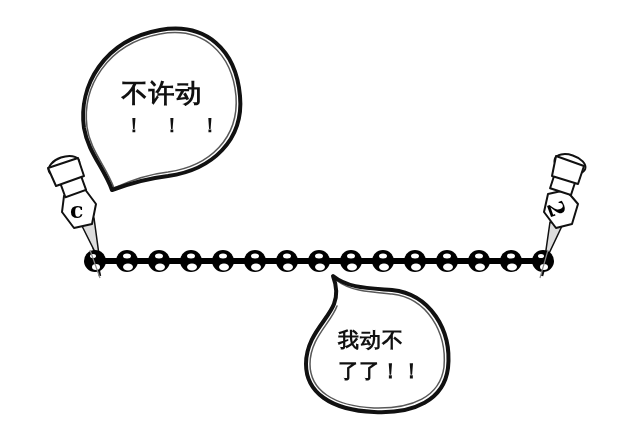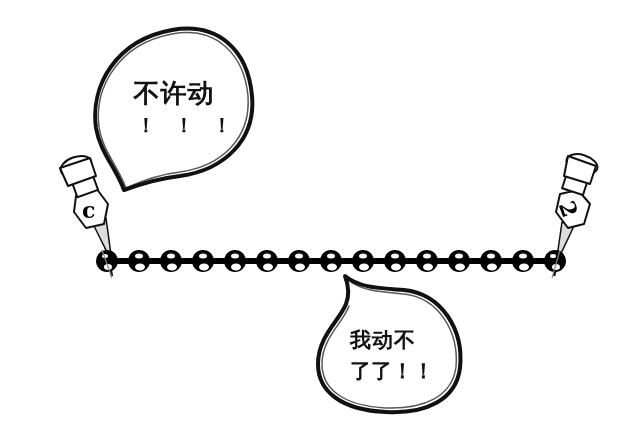--- a/index.html
+++ b/index.html
@@ -1,17 +1,17 @@
 <!DOCTYPE html>
 <html><head>
 <meta charset="utf-8">
 <style>
   html, body { margin: 0; padding: 0; background: #ffffff; }
   body { width: 640px; height: 424px; overflow: hidden; position: relative; font-family: "DejaVu Sans", sans-serif; }
-  #scene { position: absolute; left: 12px; top: 0; width: 564px; height: 424px; }
+  #scene { position: absolute; left: 0; top: 0; width: 564px; height: 424px; }
   .bubble-text { position: absolute; color: #111; font-weight: bold; text-align: center; white-space: pre; }
   #t1-line1 { left: 112px; top: 76px; width: 100px; font-size: 26px; letter-spacing: 1px; }
   #t1-line2 { left: 112px; top: 112px; width: 100px; font-size: 20px; letter-spacing: 18px; text-indent: 12px; }
   #t2-line1 { left: 338px; top: 326px; width: 90px; font-size: 21px; letter-spacing: 1px; text-align: left; }
   #t2-line2 { left: 338px; top: 357px; width: 110px; font-size: 21px; text-align: left; }
   .pin-letter { position: absolute; font-family: "DejaVu Serif", serif; font-weight: bold; color: #000; font-size: 22px; }
   #pin-left-letter { left: 70px; top: 197px; }
   #pin-right-letter { left: 549px; top: 196px; transform: rotate(70deg); }
 </style>
 </head>

